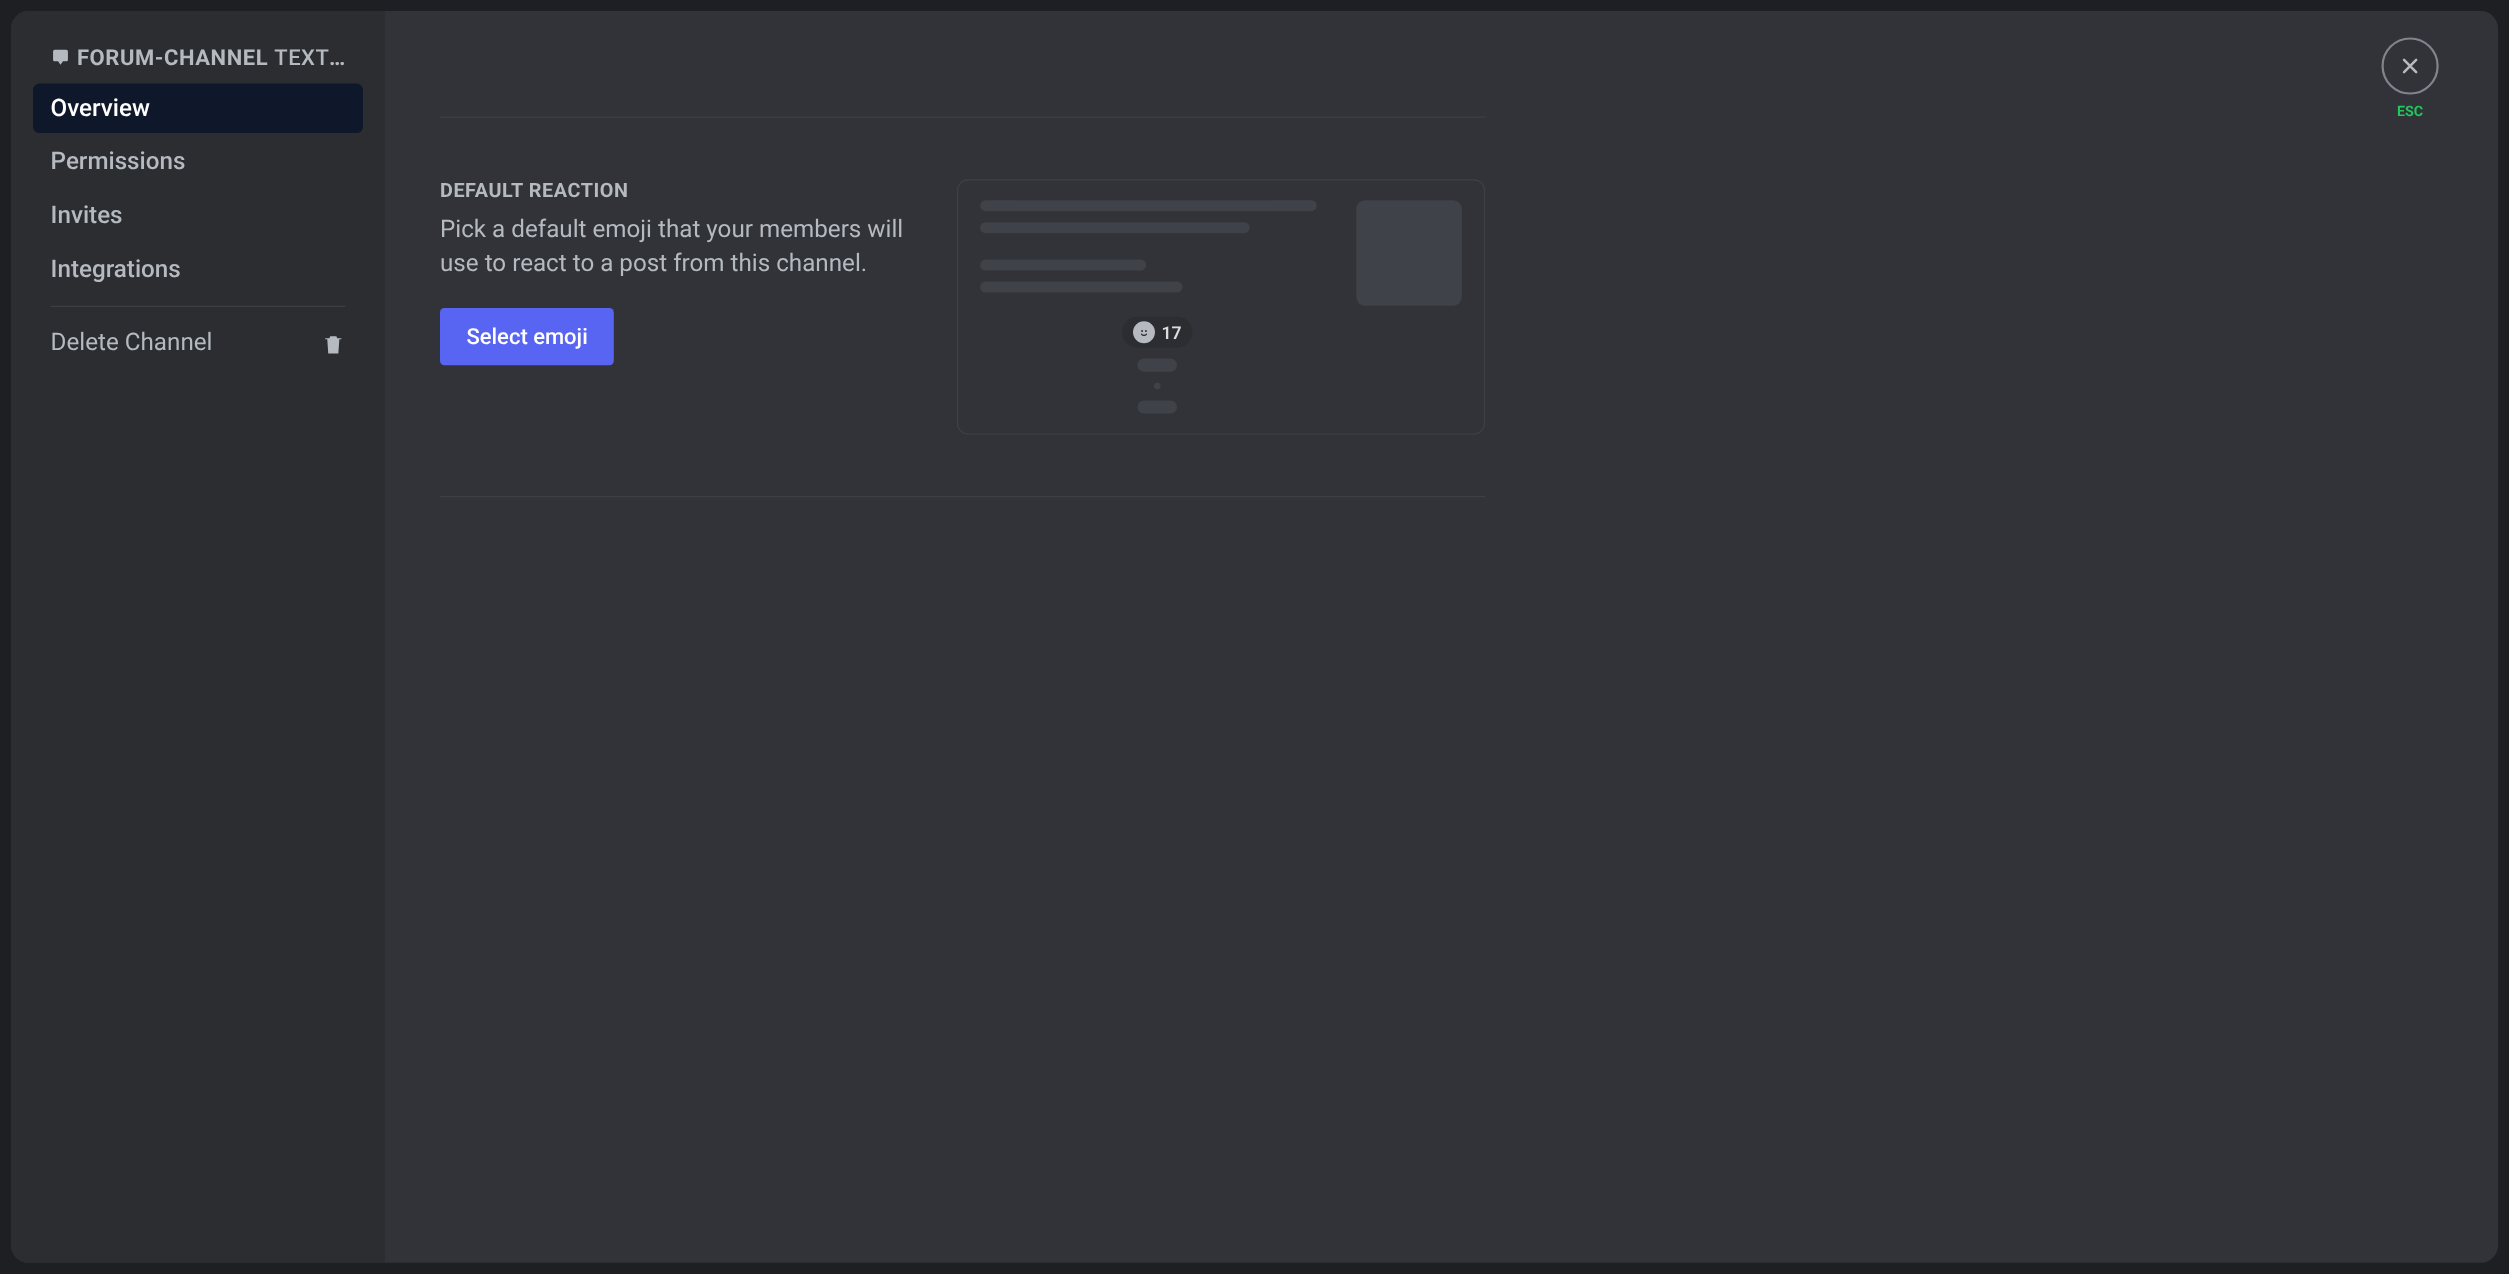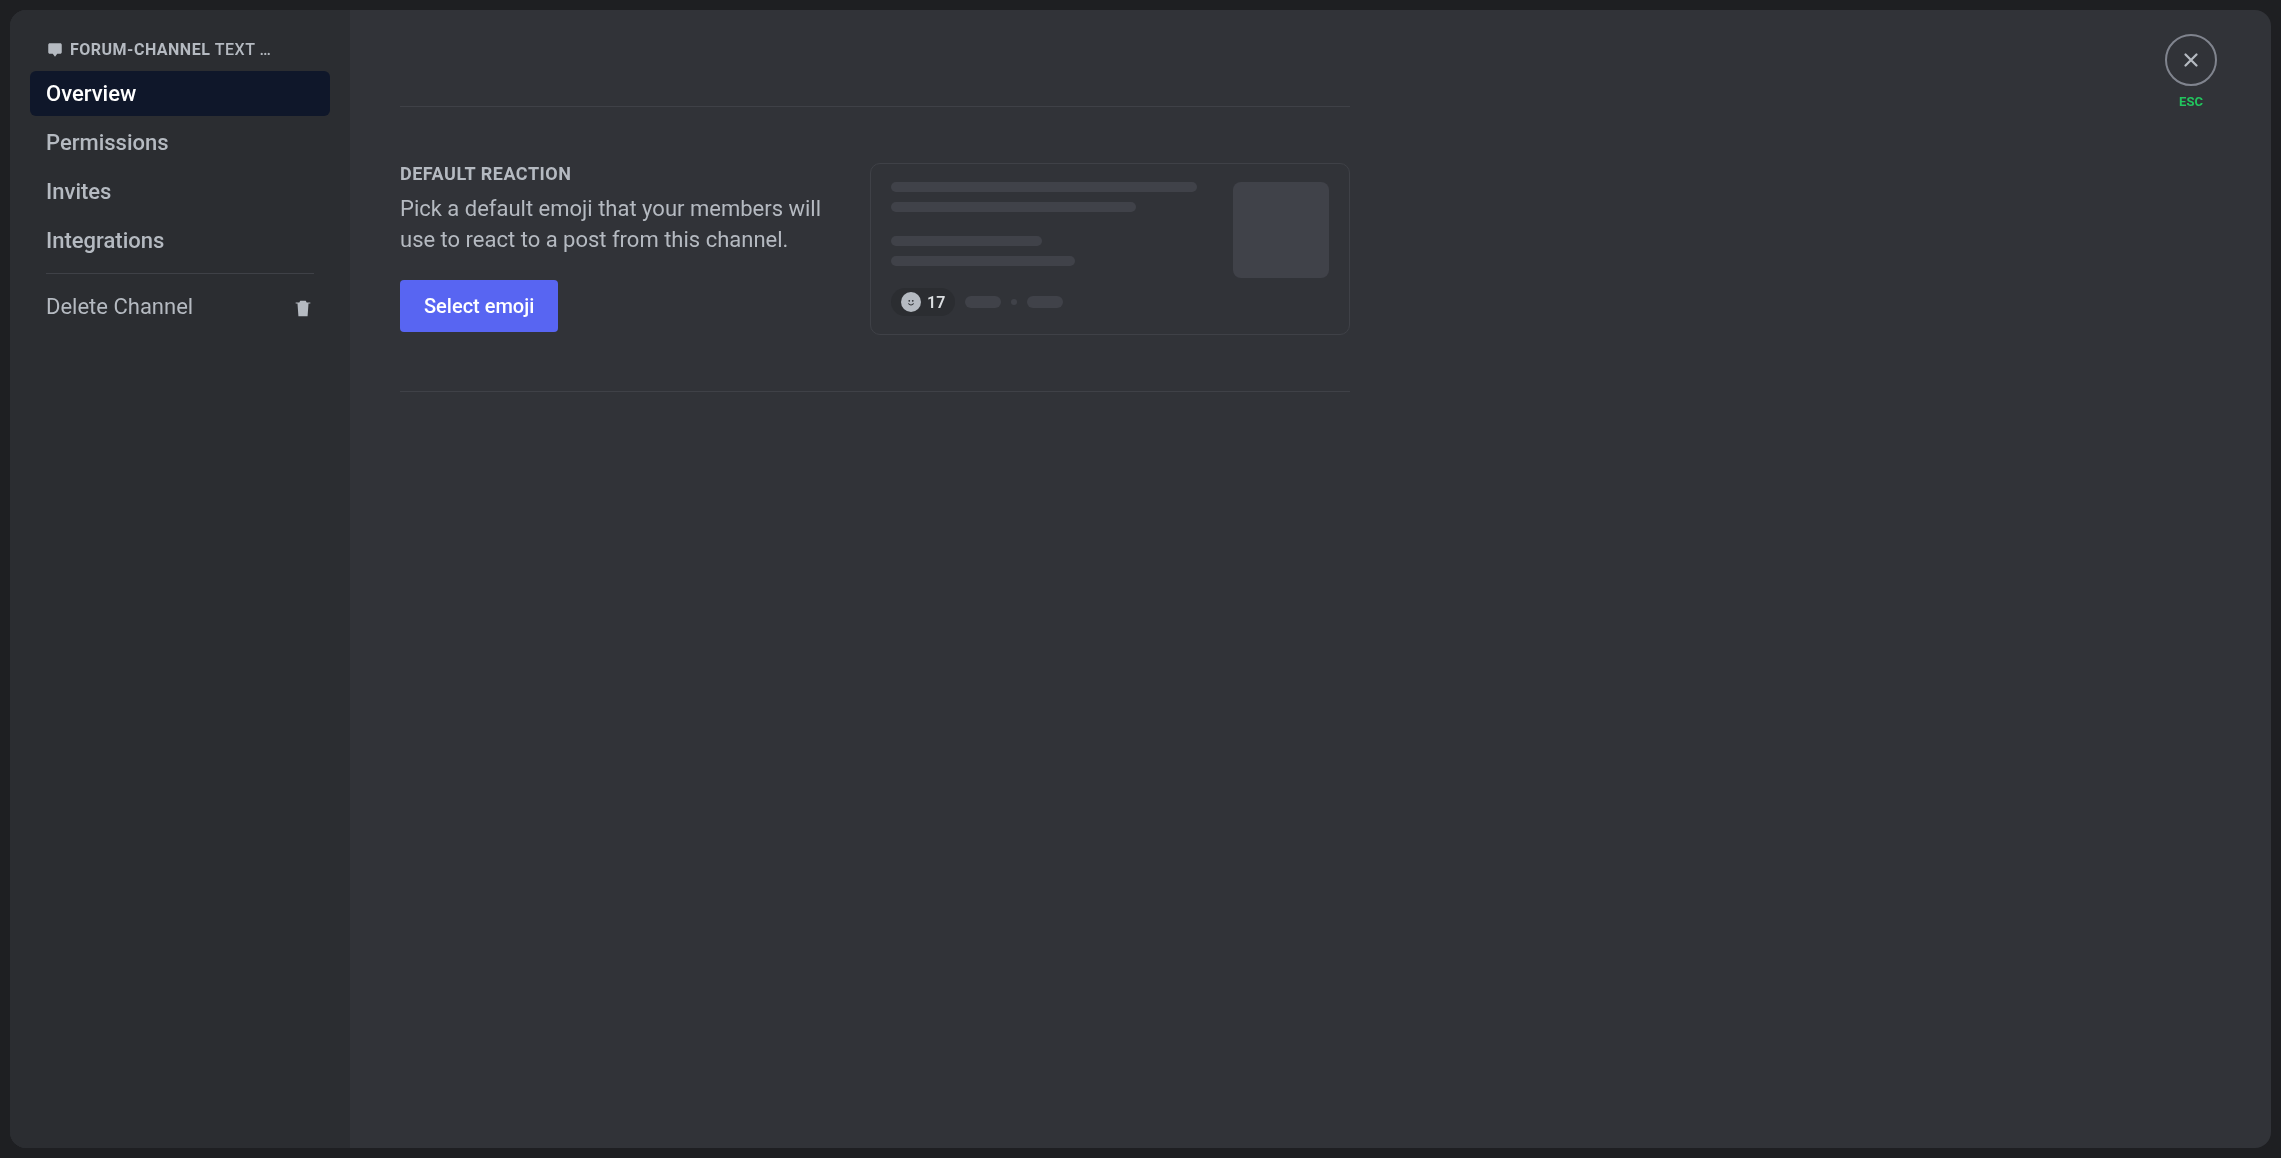--- a/index.html
+++ b/index.html
@@ -27,21 +27,21 @@
       padding: 30px 20px;
     }
     .sidebar-title-row {
       display: flex;
       align-items: center;
       gap: 6px;
       padding: 0 16px 12px 16px;
       text-transform: uppercase;
       color: #b5bac1;
       font-weight: 700;
-      font-size: 16px;
+      font-size: 20px;
       letter-spacing: 0.5px;
     }
     .sidebar-title-text {
       white-space: nowrap;
       overflow: hidden;
       text-overflow: ellipsis;
       flex: 1;
     }
     .nav-item {
       padding: 10px 16px;
@@ -157,20 +157,21 @@
       height: 96px;
       background: #404249;
       border-radius: 8px;
       flex-shrink: 0;
     }
     .reaction-pill-row {
       display: flex;
       align-items: center;
       gap: 10px;
       margin-top: 22px;
+      flex-direction: column;
     }
     .reaction-pill {
       background: #2b2d31;
       border-radius: 16px;
       padding: 4px 10px;
       display: flex;
       align-items: center;
       gap: 6px;
       color: #dbdee1;
       font-size: 16px;

